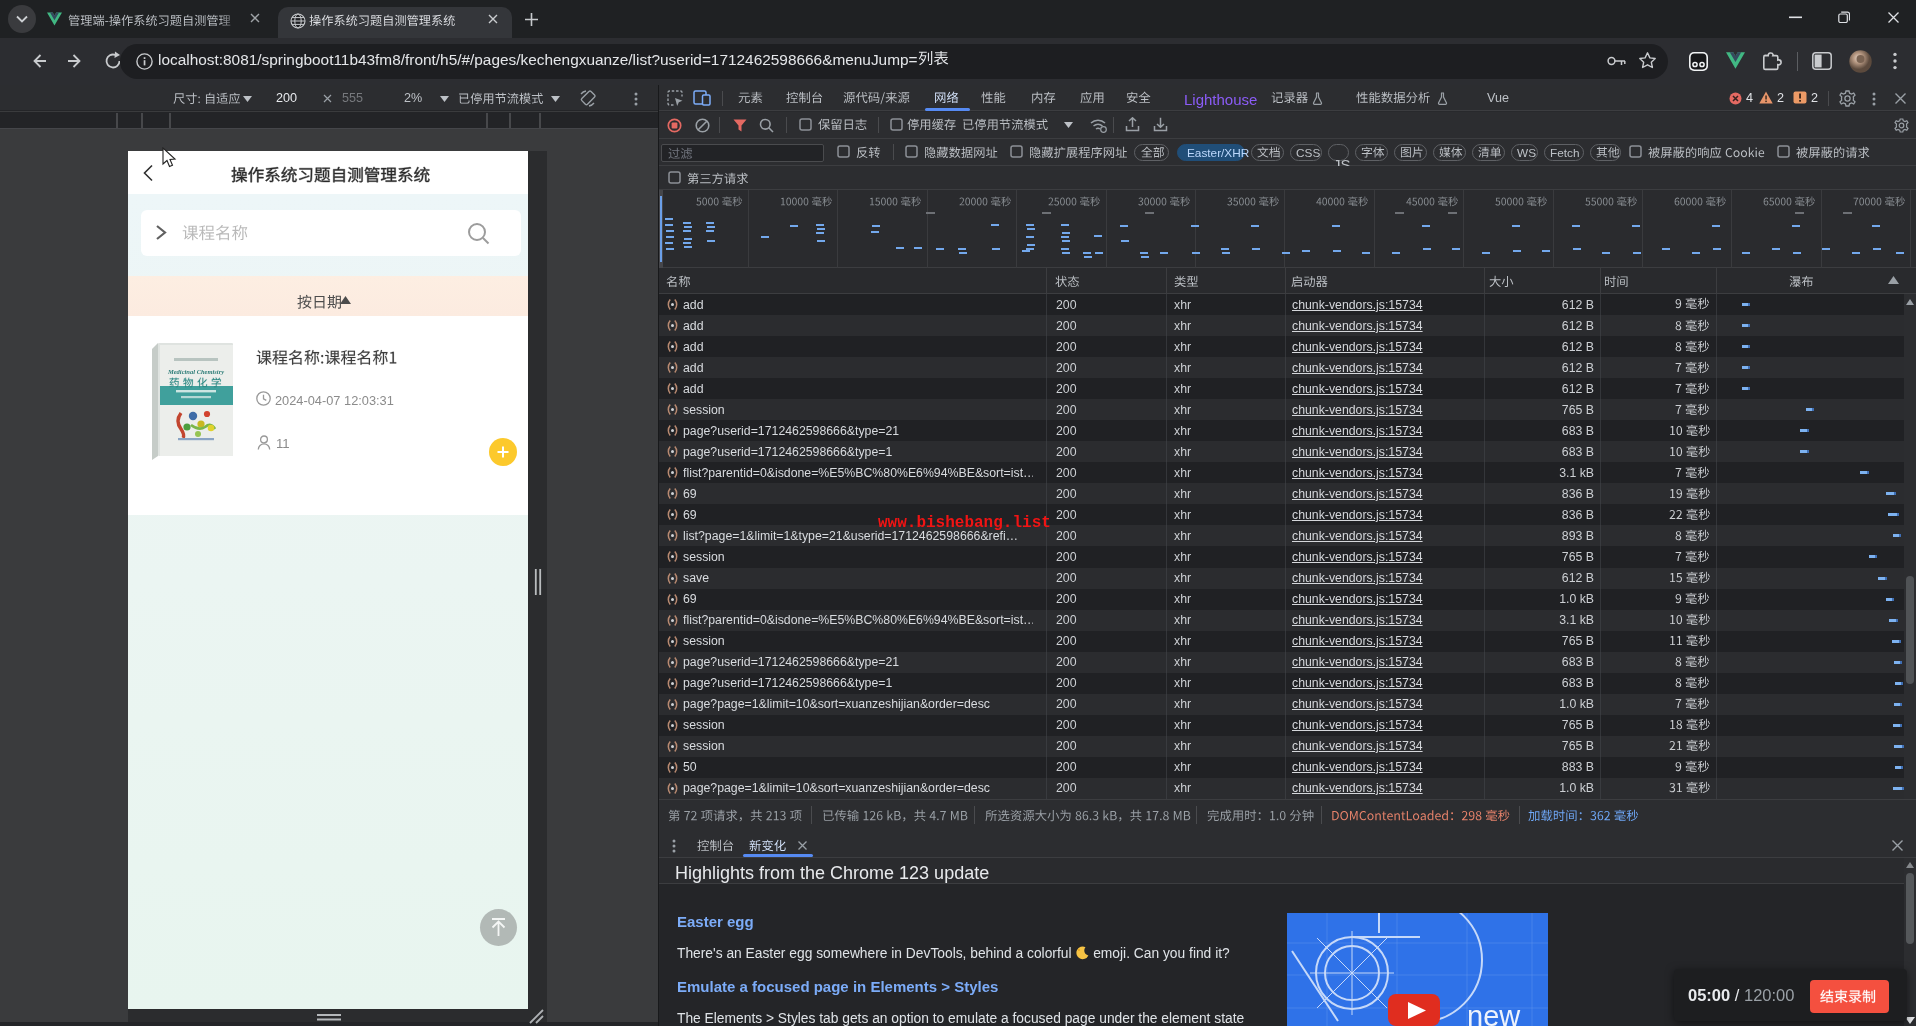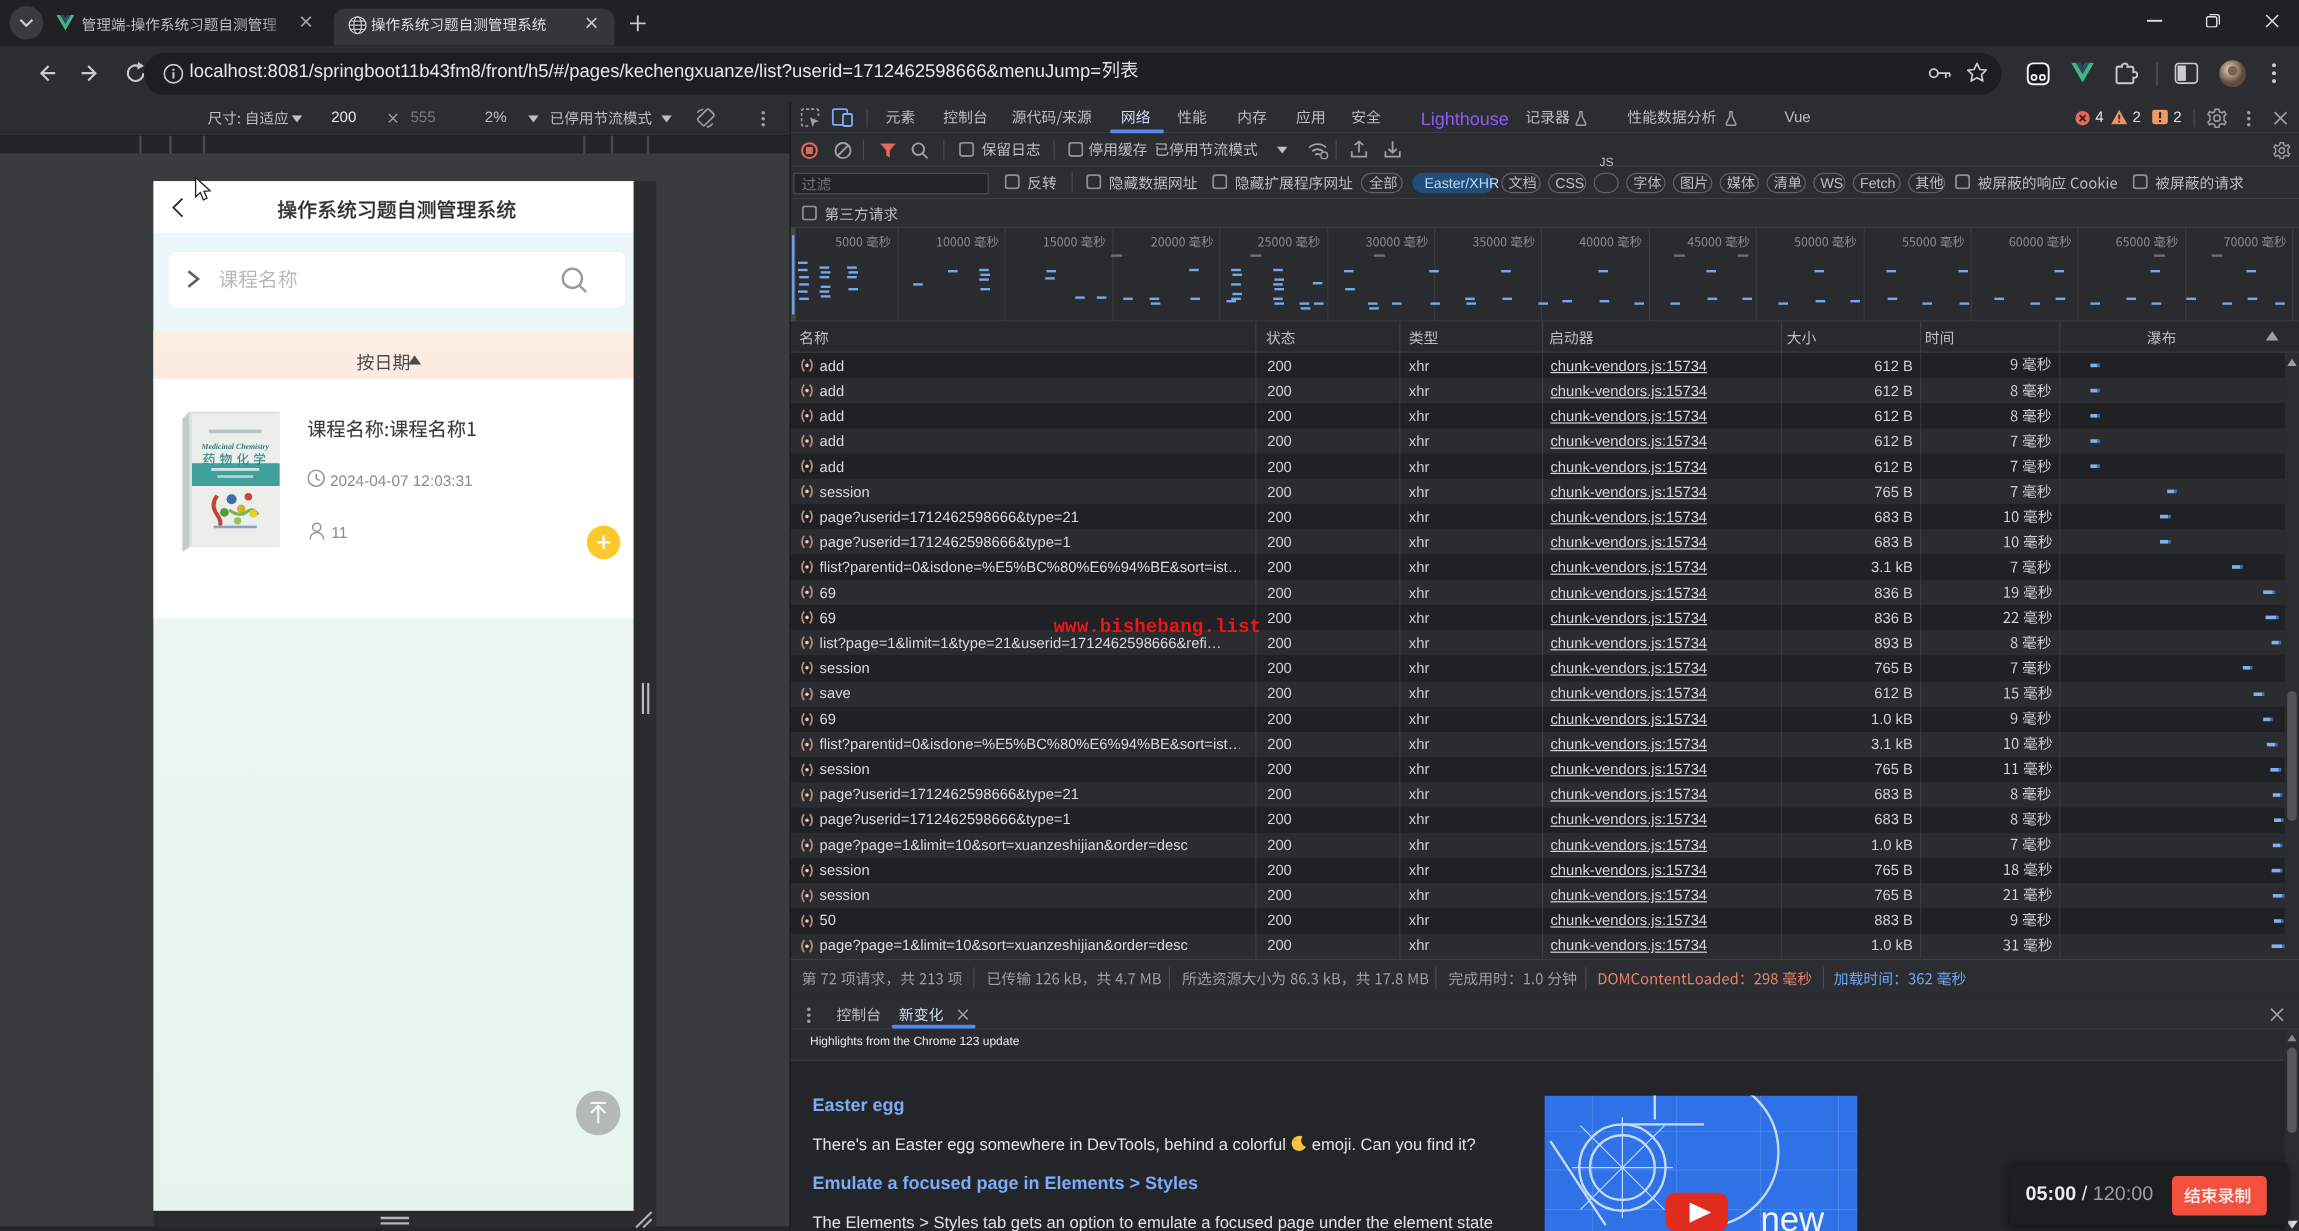--- a/index.html
+++ b/index.html
@@ -513,21 +513,21 @@
 <div style="position:absolute;left:1177px;top:144px;width:68px;height:17px;background:#204e78;border:1px solid #204e78;border-radius:9px"></div>
 <div class="ab" style="left:1187px;top:146px;font-size:11.8px;color:#bcd8fc">Easter/XHR</div>
 <div style="position:absolute;left:1251px;top:144px;width:33px;height:17px;background:transparent;border:1px solid #5f6165;border-radius:9px"></div>
 <svg style="position:absolute;left:1257.0px;top:146.4px;overflow:visible;" width="23.6" height="11.8" viewBox="0 -900 2000 1000" fill="#bdc1c6">
     <use href="#g78" transform="translate(0,0) scale(1,-1)"></use>
     <use href="#g79" transform="translate(1000,0) scale(1,-1)"></use>
   </svg>
 <div style="position:absolute;left:1290px;top:144px;width:32px;height:17px;background:transparent;border:1px solid #5f6165;border-radius:9px"></div>
 <div class="ab" style="left:1296px;top:146px;font-size:11.8px;color:#bdc1c6">CSS</div>
 <div style="position:absolute;left:1328px;top:144px;width:21px;height:17px;background:transparent;border:1px solid #5f6165;border-radius:9px"></div>
-<div class="ab" style="left:1333px;top:130px;font-size:10px;color:#bdc1c6">JS</div>
+<div class="ab" style="left:1333px;top:156px;font-size:15px;color:#bdc1c6">JS</div>
 <div style="position:absolute;left:1355px;top:144px;width:33px;height:17px;background:transparent;border:1px solid #5f6165;border-radius:9px"></div>
 <svg style="position:absolute;left:1361.0px;top:146.4px;overflow:visible;" width="23.6" height="11.8" viewBox="0 -900 2000 1000" fill="#bdc1c6">
     <use href="#g80" transform="translate(0,0) scale(1,-1)"></use>
     <use href="#g81" transform="translate(1000,0) scale(1,-1)"></use>
   </svg>
 <div style="position:absolute;left:1394px;top:144px;width:33px;height:17px;background:transparent;border:1px solid #5f6165;border-radius:9px"></div>
 <svg style="position:absolute;left:1400.0px;top:146.4px;overflow:visible;" width="23.6" height="11.8" viewBox="0 -900 2000 1000" fill="#bdc1c6">
     <use href="#g82" transform="translate(0,0) scale(1,-1)"></use>
     <use href="#g83" transform="translate(1000,0) scale(1,-1)"></use>
   </svg>
@@ -1421,21 +1421,21 @@
     <use href="#g35" transform="translate(2000,0) scale(1,-1)"></use>
   </svg>
 <svg class="ab" style="left:797px;top:840px" width="11" height="11" viewBox="0 0 11 11">
     <path d="M1.5 1.5 L9.5 9.5 M9.5 1.5 L1.5 9.5" stroke="#9aa0a6" stroke-width="1.3"></path>
   </svg>
 <div style="position:absolute;left:743px;top:854px;width:70px;height:3px;background:#568af2;border-radius:2px"></div>
 <svg class="ab" style="left:1891px;top:839px" width="13" height="13" viewBox="0 0 13 13">
     <path d="M1.5 1.5 L11.5 11.5 M11.5 1.5 L1.5 11.5" stroke="#9aa0a6" stroke-width="1.4"></path>
   </svg>
 <div style="position:absolute;left:659px;top:858px;width:1245px;height:26px;background:#2a2b2e;border-bottom:1px solid #3c3d40"></div>
-<div class="ab" style="left:675px;top:863px;font-size:10px;color:#e8eaed">Highlights from the Chrome 123 update</div>
+<div class="ab" style="left:675px;top:863px;font-size:18px;color:#e8eaed">Highlights from the Chrome 123 update</div>
 <div class="ab" style="left:677px;top:913px;font-size:15px;font-weight:bold;color:#7cacf8">Easter egg</div>
 <div class="ab" style="left:677px;top:946px;font-size:13.8px;color:#dfe3e7">There's an Easter egg somewhere in DevTools, behind a colorful <svg width="14" height="14" viewBox="0 0 14 14" style="vertical-align:-2px">
       <path d="M10.5 1.2 A6.3 6.3 0 1 0 13.4 9.5 A5.1 5.1 0 0 1 10.5 1.2Z" fill="#f6c344"></path>
       <circle cx="4" cy="4" r="0.9" fill="#e8a21a"></circle>
     </svg> emoji. Can you find it?</div>
 <div class="ab" style="left:677px;top:978px;font-size:15px;font-weight:bold;color:#7cacf8">Emulate a focused page in Elements &gt; Styles</div>
 <div class="ab" style="left:677px;top:1011px;font-size:13.8px;color:#dfe3e7">The Elements &gt; Styles tab gets an option to emulate a focused page under the element state</div>
 <svg class="ab" style="left:1287px;top:913px" width="261" height="113" viewBox="0 0 261 113">
 <rect width="261" height="113" fill="#2f72e8"></rect>
 <g stroke="#e8f0fd" stroke-width="0.5" opacity="0.25">

